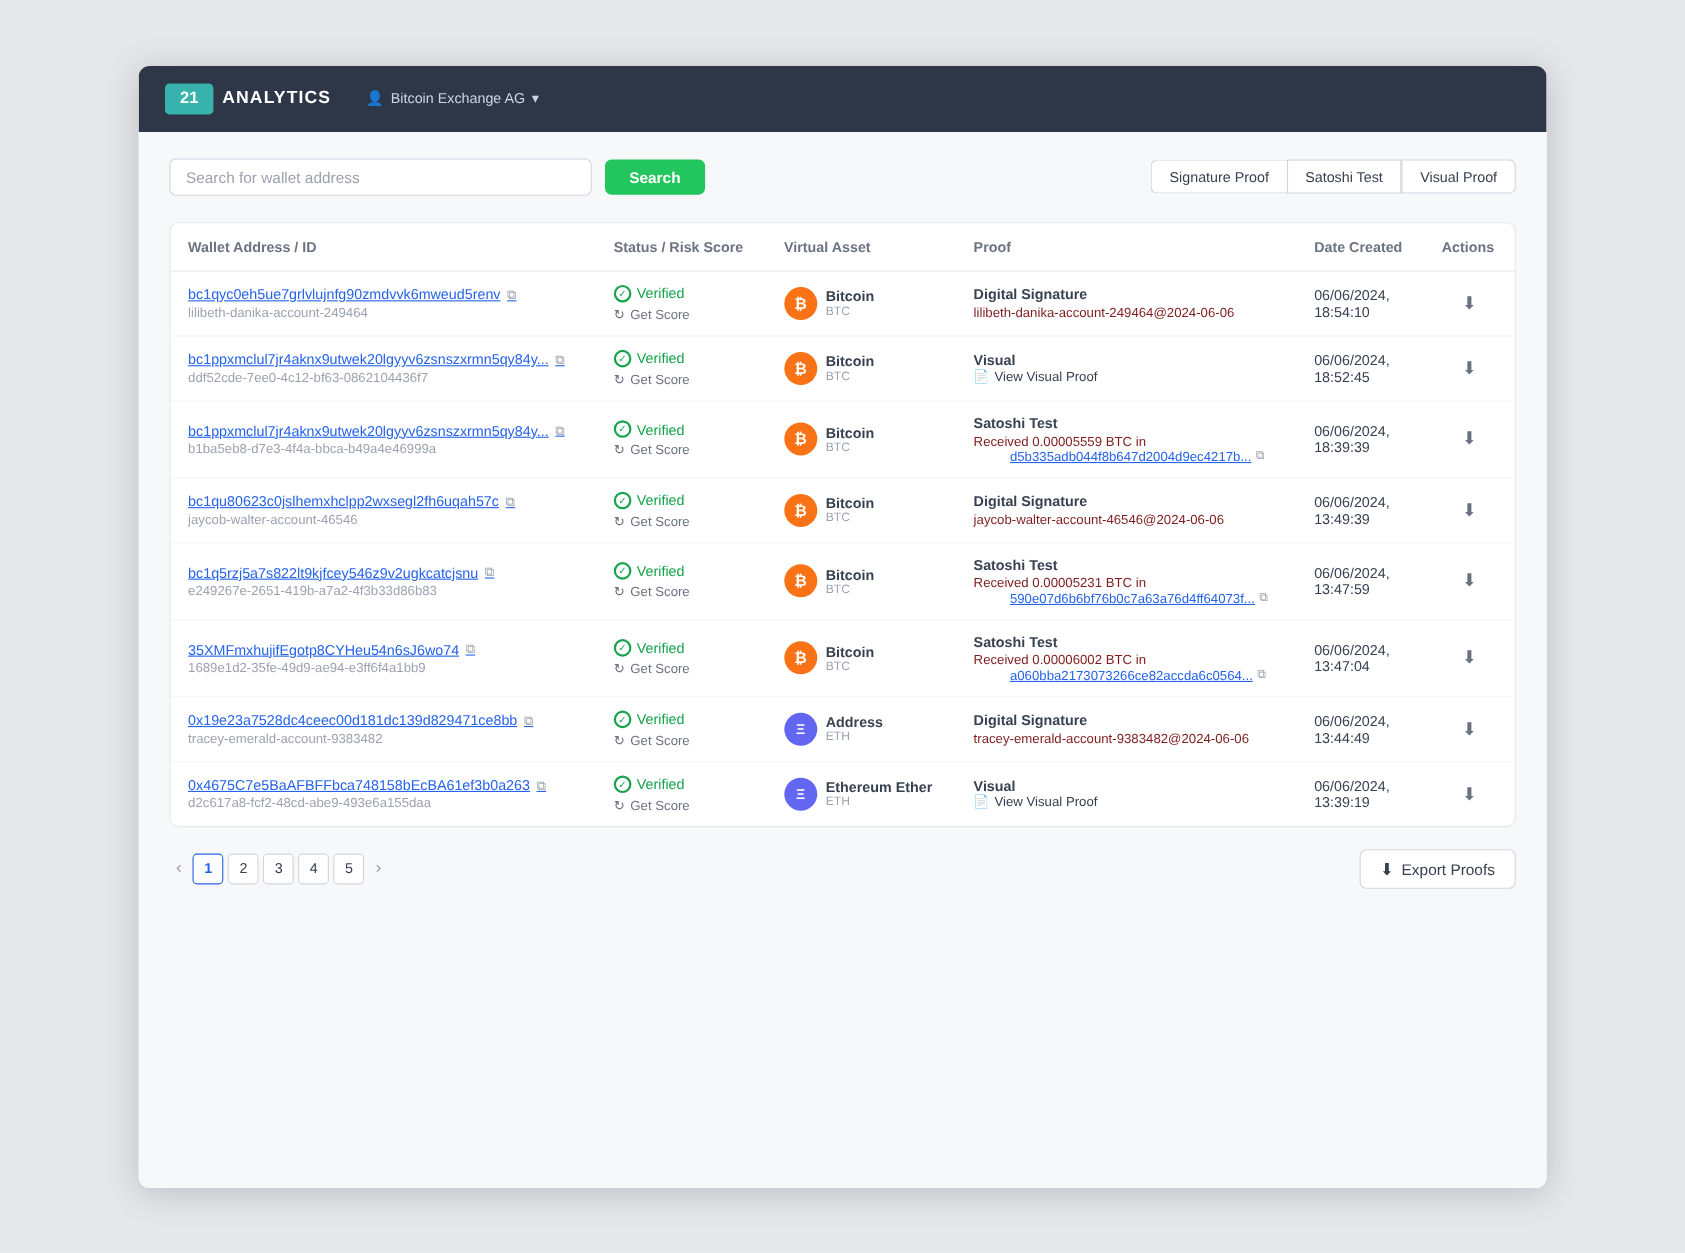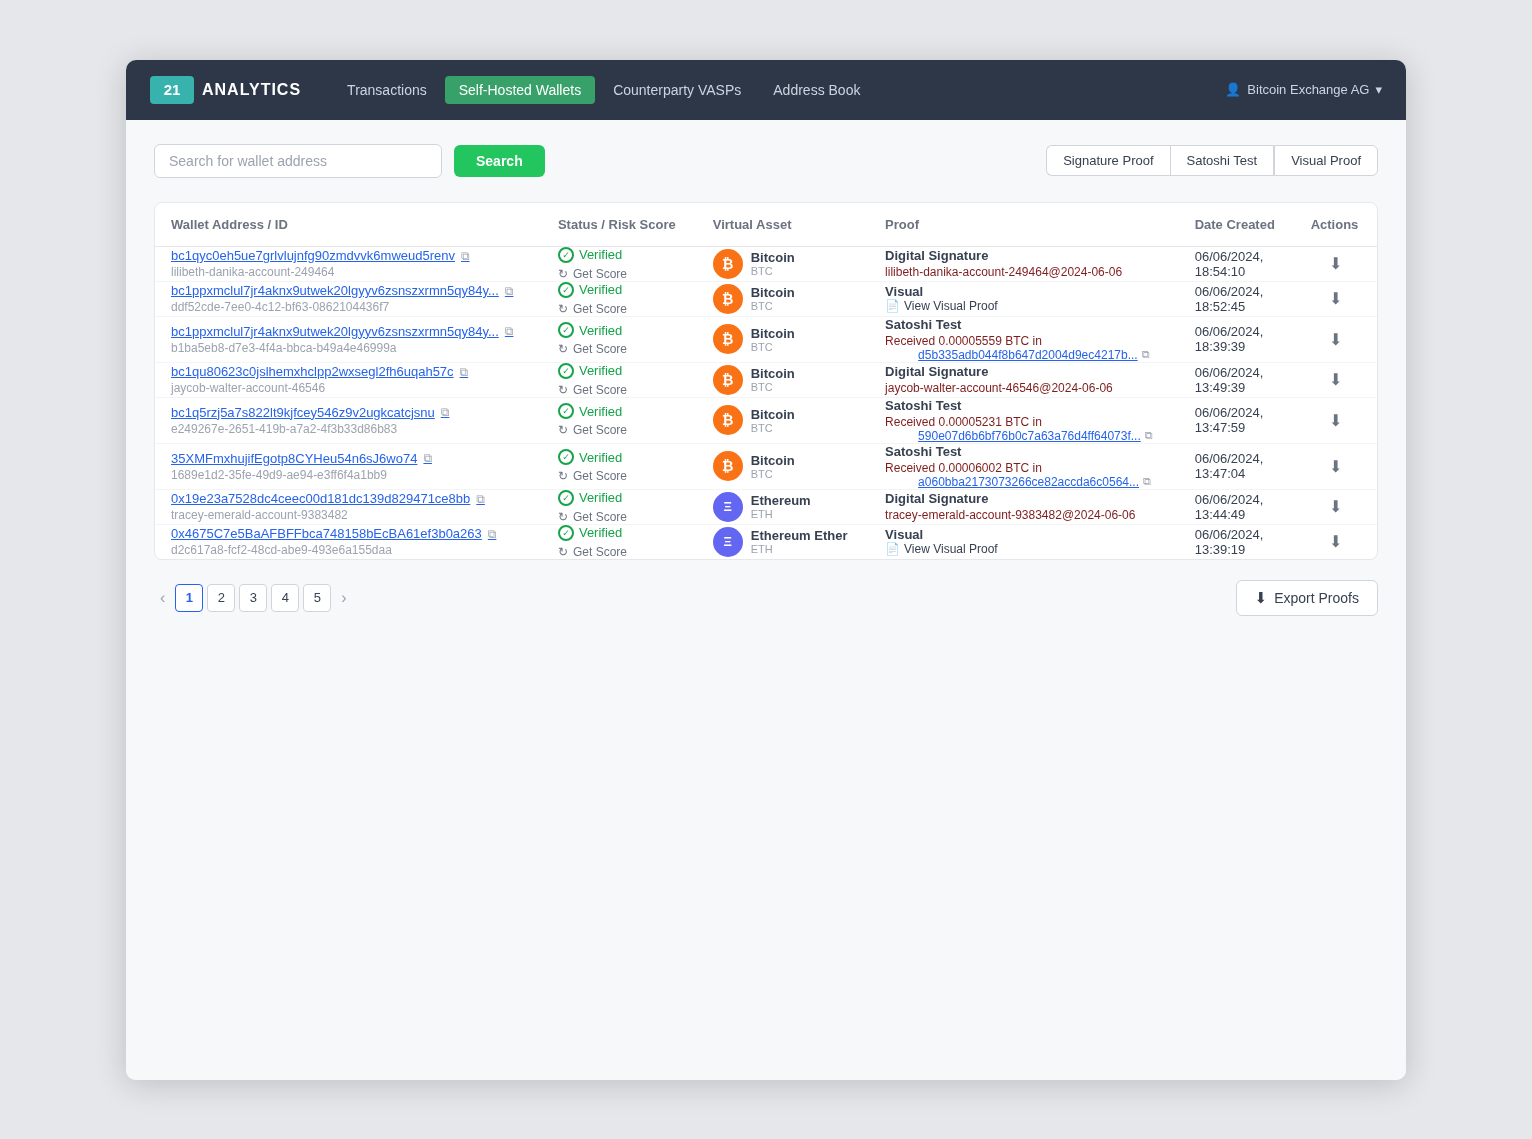--- a/index.html
+++ b/index.html
@@ -11,35 +11,35 @@
     .nav-logo-box { background: #38b2ac; color: #fff; font-weight: 800; font-size: 15px; width: 44px; height: 28px; border-radius: 4px; display: flex; align-items: center; justify-content: center; }
     .nav-logo-text { color: #fff; font-weight: 700; font-size: 16px; letter-spacing: 1px; }
     .nav-items { display: flex; gap: 4px; flex: 1; }
     .nav-item { color: #cbd5e0; font-size: 14px; padding: 6px 14px; border-radius: 4px; cursor: pointer; text-decoration: none; }
     .nav-item.active { background: #38a169; color: #fff; }
     .nav-user { color: #cbd5e0; font-size: 13px; display: flex; align-items: center; gap: 6px; cursor: pointer; }
     
     .content { padding: 24px 28px; background: #f7f8fa; min-height: 960px; }
     
     .search-bar { display: flex; align-items: center; gap: 12px; margin-bottom: 24px; }
-    .search-input { border: 1px solid #d1d5db; border-radius: 6px; padding: 8px 14px; font-size: 14px; width: 288px; outline: none; color: #374151; background: #fff; }
+    .search-input { border: 1px solid #d1d5db; border-radius: 6px; padding: 8px 14px; font-size: 14px; width: 384px; outline: none; color: #374151; background: #fff; }
     .search-input::placeholder { color: #9ca3af; }
     .search-btn { background: #22c55e; color: #fff; border: none; border-radius: 6px; padding: 8px 22px; font-size: 14px; font-weight: 600; cursor: pointer; }
     .proof-tabs { margin-left: auto; display: flex; gap: 0; }
     .proof-tab { border: 1px solid #d1d5db; background: #fff; font-size: 13px; padding: 7px 16px; cursor: pointer; color: #374151; }
     .proof-tab:first-child { border-radius: 6px 0 0 6px; border-right: none; }
     .proof-tab:last-child { border-radius: 0 6px 6px 0; }
     
     .table-wrap { background: #fff; border-radius: 8px; border: 1px solid #e5e7eb; overflow: hidden; }
     table { width: 100%; border-collapse: collapse; }
     thead tr { border-bottom: 1px solid #e5e7eb; }
     thead th { text-align: left; font-size: 13px; color: #6b7280; font-weight: 600; padding: 14px 16px; white-space: nowrap; }
     tbody tr { border-bottom: 1px solid #f3f4f6; }
     tbody tr:last-child { border-bottom: none; }
-    tbody td { padding: 0 16px; vertical-align: middle; }
+    tbody td { padding: 12px 16px; vertical-align: middle; }
     .wallet-addr { color: #2563eb; font-size: 13px; text-decoration: underline; cursor: pointer; display: flex; align-items: center; gap: 6px; }
     .wallet-sub { color: #9ca3af; font-size: 12px; margin-top: 2px; }
     .copy-icon { color: #9ca3af; font-size: 12px; cursor: pointer; }
     .status-col { display: flex; flex-direction: column; gap: 4px; }
     .verified-badge { display: flex; align-items: center; gap: 5px; color: #16a34a; font-size: 13px; font-weight: 500; }
     .verified-icon { width: 16px; height: 16px; border-radius: 50%; border: 2px solid #16a34a; display: flex; align-items: center; justify-content: center; font-size: 9px; color: #16a34a; }
     .get-score { display: flex; align-items: center; gap: 5px; color: #6b7280; font-size: 12px; cursor: pointer; }
     .get-score-icon { font-size: 12px; }
     .asset-cell { display: flex; align-items: center; gap: 8px; }
     .btc-icon { width: 30px; height: 30px; border-radius: 50%; background: #f97316; display: flex; align-items: center; justify-content: center; color: #fff; font-size: 14px; font-weight: 800; }
@@ -66,26 +66,20 @@
 </head>
 <body>
 
 <div class="window">
 
   <nav class="nav">
     <div class="nav-logo">
       <div class="nav-logo-box">21</div>
       <span class="nav-logo-text">ANALYTICS</span>
     </div>
-    <div class="nav-items">
-      <a class="nav-item">Transactions</a>
-      <a class="nav-item active">Self-Hosted Wallets</a>
-      <a class="nav-item">Counterparty VASPs</a>
-      <a class="nav-item">Address Book</a>
-    </div>
     <div class="nav-user">
       <span>👤</span>
       <span>Bitcoin Exchange AG</span>
       <span>▾</span>
     </div>
   </nav>
 
   <div class="content">
 
     <div class="search-bar">
@@ -383,21 +377,21 @@
         <div class="get-score">
           <span class="get-score-icon">↻</span>
           <span>Get Score</span>
         </div>
       </div>
     </td>
     <td>
       <div class="asset-cell">
         <div class="eth-icon">Ξ</div>
         <div>
-          <div class="asset-name">Ethereum</div>
+          <div class="asset-name">Address</div>
           <div class="asset-ticker">ETH</div>
         </div>
       </div>
     </td>
     <td>
       <div class="proof-type">Digital Signature</div>
       <div class="proof-detail">tracey-emerald-account-9383482@2024-06-06</div>
     </td>
     <td>
       <div class="date-cell">06/06/2024,<br>13:44:49</div>

